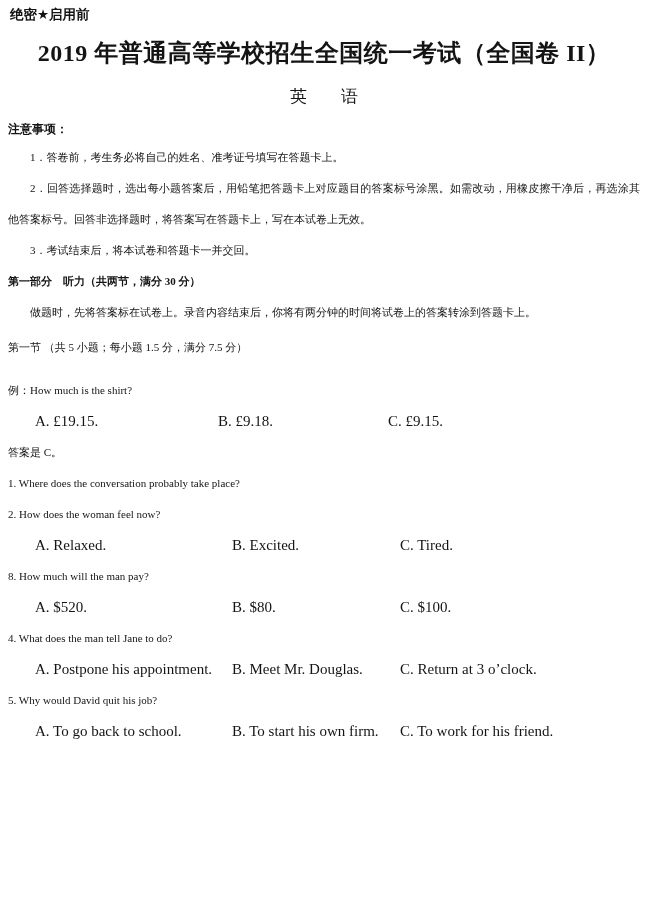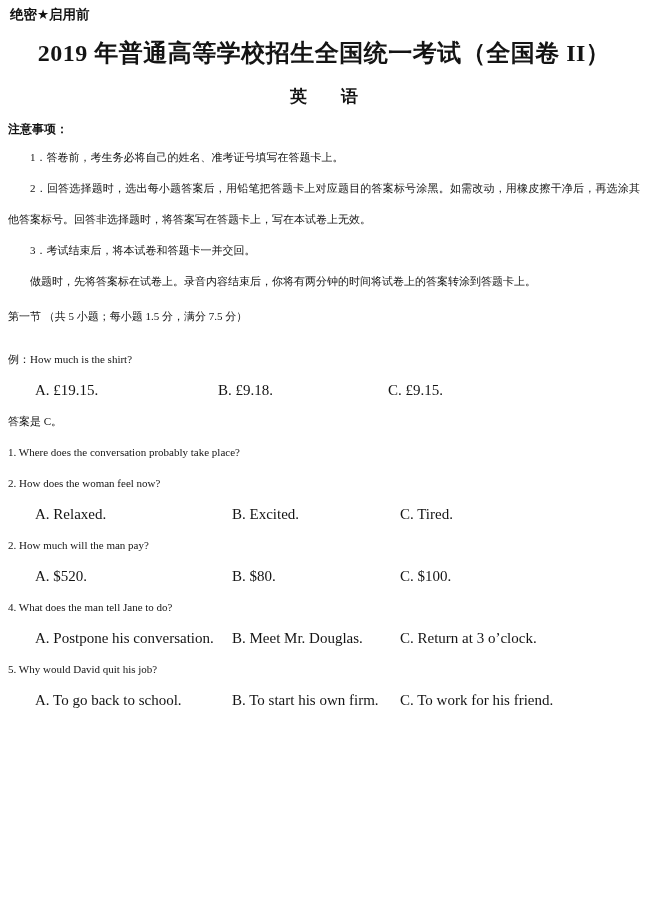--- a/index.html
+++ b/index.html
@@ -19,21 +19,21 @@
   .secrecy {
     font-family:"Liberation Sans","DejaVu Sans",sans-serif;
     font-weight:700; font-size:13.5px; line-height:22px;
     padding-left:2px;
   }
   .title {
     font-size:24px; font-weight:700; text-align:center;
     line-height:26px; margin-top:14px; letter-spacing:0.5px;
   }
   .subject {
-    font-size:17px; font-weight:700; text-align:center;
+    font-size:17px; font-weight:400; text-align:center;
     line-height:26px; margin-top:18px;
   }
   .notice-h {
     font-weight:700; font-size:12px; line-height:26px; margin-top:6px;
   }
   .para { font-size:11px; line-height:31px; }
   .bold { font-weight:700; }
   .indent { text-indent:2em; }
   .just { text-align:justify; }
   .sec1-h { margin-top:4px; }
@@ -58,20 +58,21 @@
   <div class="title">2019 年普通高等学校招生全国统一考试（全国卷 II）</div>
 
   <div class="subject">英　　语</div>
 
   <div class="notice-h">注意事项：</div>
 
   <p class="para indent just">1．答卷前，考生务必将自己的姓名、准考证号填写在答题卡上。</p>
   <p class="para indent just">2．回答选择题时，选出每小题答案后，用铅笔把答题卡上对应题目的答案标号涂黑。如需改动，用橡皮擦干净后，再选涂其他答案标号。回答非选择题时，将答案写在答题卡上，写在本试卷上无效。</p>
   <p class="para indent just">3．考试结束后，将本试卷和答题卡一并交回。</p>
 
+  <p class="para bold">第一部分　听力（共两节，满分 30 分）</p>
 
   <p class="para indent just">做题时，先将答案标在试卷上。录音内容结束后，你将有两分钟的时间将试卷上的答案转涂到答题卡上。</p>
 
   <p class="para sec1-h">第一节 （共 5 小题；每小题 1.5 分，满分 7.5 分）</p>
 
 
   <p class="para example-prompt">例：How much is the shirt?</p>
 
   <div class="opts ex">
     <span class="oa">A. £19.15.</span>
@@ -83,30 +84,30 @@
 
   <p class="para">1. Where does the conversation probably take place?</p>
 
   <p class="para">2. How does the woman feel now?</p>
   <div class="opts">
     <span class="oa">A. Relaxed.</span>
     <span class="ob">B. Excited.</span>
     <span class="oc">C. Tired.</span>
   </div>
 
-  <p class="para">2. How much will the man pay?</p>
+  <p class="para">8. How much will the man pay?</p>
   <div class="opts">
     <span class="oa">A. $520.</span>
     <span class="ob">B. $80.</span>
     <span class="oc">C. $100.</span>
   </div>
 
   <p class="para">4. What does the man tell Jane to do?</p>
   <div class="opts">
-    <span class="oa">A. Postpone his conversation.</span>
+    <span class="oa">A. Postpone his appointment.</span>
     <span class="ob">B. Meet Mr. Douglas.</span>
     <span class="oc">C. Return at 3 o’clock.</span>
   </div>
 
   <p class="para">5. Why would David quit his job?</p>
   <div class="opts">
     <span class="oa">A. To go back to school.</span>
     <span class="ob">B. To start his own firm.</span>
     <span class="oc">C. To work for his friend.</span>
   </div>

